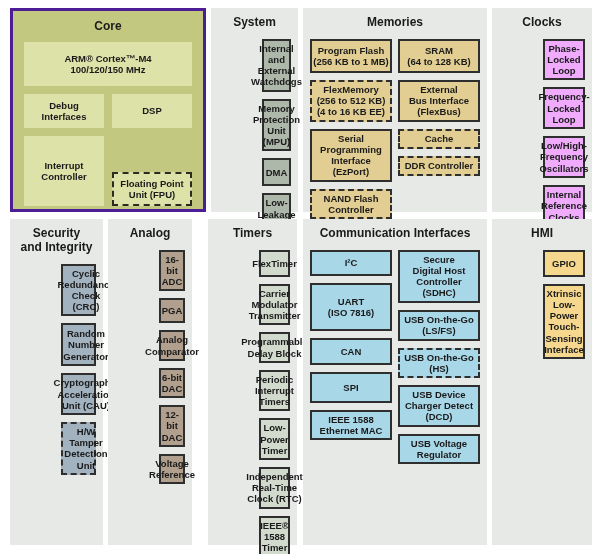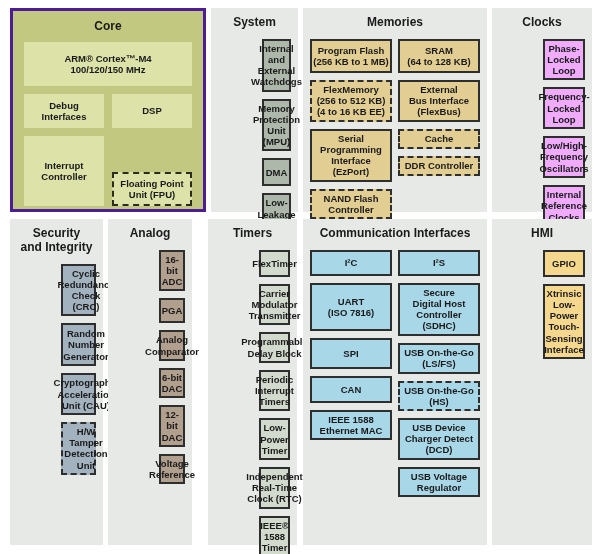--- a/index.html
+++ b/index.html
@@ -208,27 +208,26 @@
     </div>
   </div>
 
   <div class="panel comm">
     <div class="panel-title">Communication Interfaces</div>
     <div class="cols">
       <div class="col">
         <div class="blk" style="min-height:26px">I²C</div>
         <div class="blk" style="min-height:48px">UART
 (ISO 7816)</div>
+        <div class="blk" style="min-height:27px">CAN</div>
         <div class="blk" style="min-height:31px">SPI</div>
-        <div class="blk" style="min-height:27px">CAN</div>
         <div class="blk" style="min-height:29px">IEEE 1588
 Ethernet MAC</div>
       </div>
       <div class="col">
-        <div class="blk" style="min-height:26px">I²S</div>
         <div class="blk" style="min-height:48px">Secure
 Digital Host
 Controller
 (SDHC)</div>
         <div class="blk" style="min-height:31px">USB On-the-Go
 (LS/FS)</div>
         <div class="blk dashed" style="min-height:26px">USB On-the-Go
 (HS)</div>
         <div class="blk" style="min-height:41px">USB Device
 Charger Detect

